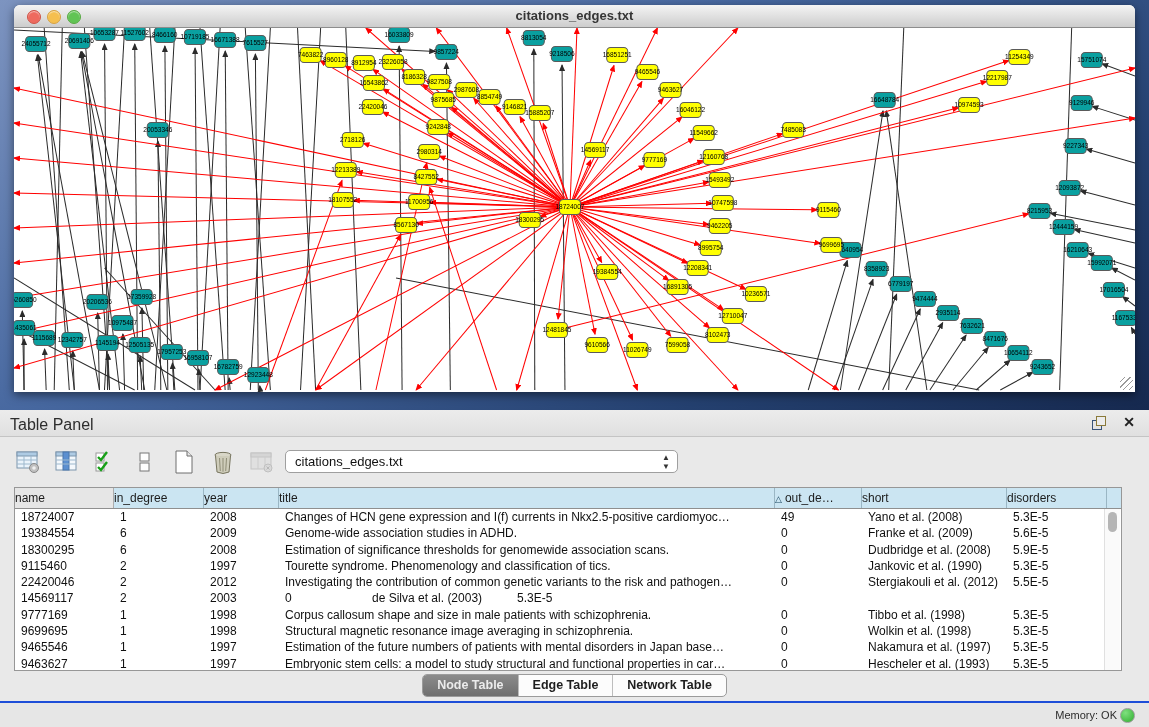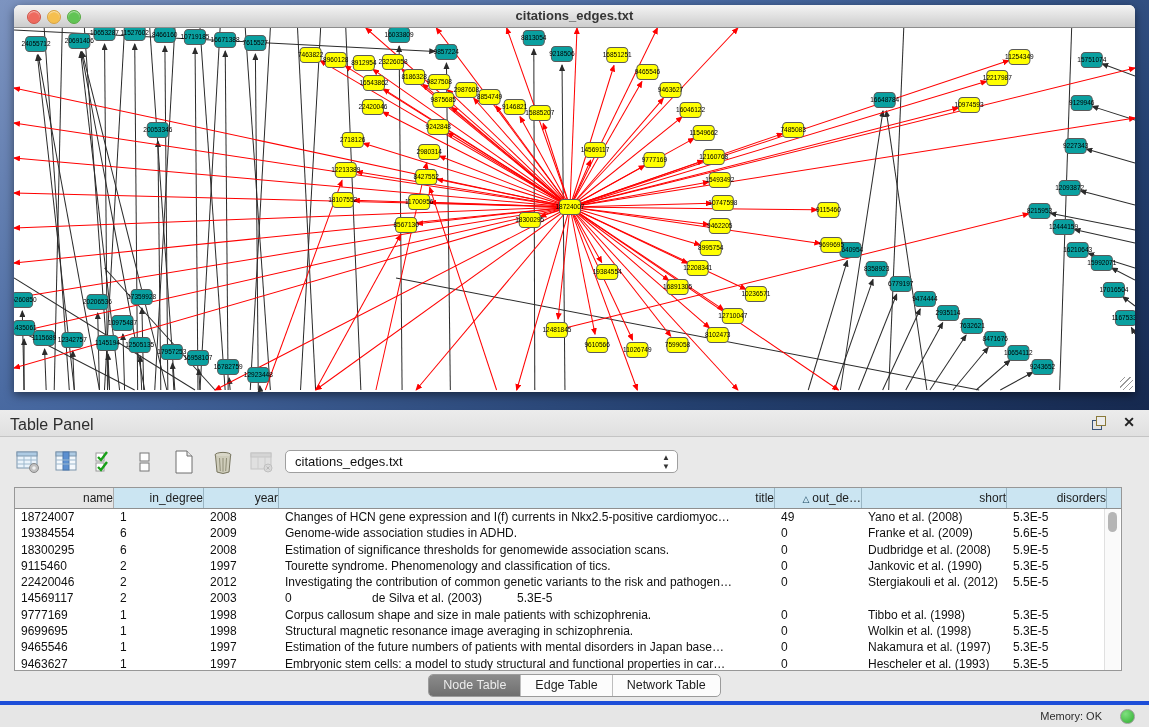--- a/index.html
+++ b/index.html
@@ -40,41 +40,41 @@
   .fx{font-family:"Liberation Serif",serif;font-style:italic;font-weight:bold;font-size:15px;color:#222}
   .dropdown{position:absolute;left:285px;top:450px;width:393px;height:23px;background:#fff;
             border:1px solid #9f9f9f;border-radius:5px;font-size:13px;color:#111;
             display:flex;align-items:center;padding-left:9px;box-sizing:border-box}
   .dd-stepper{position:absolute;right:7px;top:2px;font-size:8px;line-height:9px;color:#333;text-align:center}
 
   
   .tablebox{position:absolute;left:14px;top:487px;width:1108px;height:184px;
             background:#fff;border:1px solid #979797;box-sizing:border-box;overflow:hidden}
   .thead{display:flex;height:20px;border-bottom:1px solid #8f8f8f;background:#cbe5f2}
-  .th{font-size:12px;color:#1c1c1c;text-align:right;line-height:20px;
+  .th{font-size:12px;color:#1c1c1c;text-align:left;line-height:20px;
       border-right:1px solid #9ab6c4;box-sizing:border-box;background:#cbe5f2;
       white-space:nowrap;overflow:hidden}
   .th.gray{background:#e6e6e6;border-right:1px solid #adadad}
   .sortmark{font-size:9px;color:#18455e;margin-right:3px}
   .trow{display:flex;height:16.3px;font-size:12px;color:#101010;background:#fff}
   .td{padding-left:6px;white-space:nowrap;overflow:hidden;box-sizing:border-box;line-height:16.3px}
   .c0{width:99px}.c1{width:90px}.c2{width:75px}.c3{width:496px}.c4{width:87px}.c5{width:145px}.c6{width:100px}
   .vscroll{position:absolute;right:1px;top:21px;width:15px;height:161px;background:#fafafa;border-left:1px solid #e0e0e0}
   .vthumb{position:absolute;left:2.5px;top:3px;width:9px;height:20px;border-radius:5px;background:#b5b5b5}
 
   
   .tabsrow{position:absolute;left:0;top:674px;width:1149px;display:flex;justify-content:center}
   .segment{display:flex;height:21px;border:1px solid #9b9b9b;border-radius:5px;overflow:hidden;background:#fcfcfc}
-  .seg{font-size:12.5px;font-weight:normal;padding:0 14px;line-height:21px;color:#1e1e1e;border-right:1px solid #bdbdbd}
+  .seg{font-size:12.5px;font-weight:bold;padding:0 14px;line-height:21px;color:#1e1e1e;border-right:1px solid #bdbdbd}
   .seg:last-child{border-right:none}
   .seg.active{background:linear-gradient(#8b8b8b,#6f6f6f);color:#ececec}
 
   
   .footer{position:absolute;left:0;top:701px;width:1149px;height:26px;background:#e6e6e6;
-          border-top:4px solid #1d4ed8;display:flex;align-items:center;justify-content:flex-end;gap:18px;padding-right:14px;box-sizing:border-box}
+          border-top:2px solid #1d4ed8;display:flex;align-items:center;justify-content:flex-end;gap:3px;padding-right:14px;box-sizing:border-box}
   .mem{font-size:11px;color:#2d2d2d}
   .memdot{width:13px;height:13px;border-radius:50%;background:radial-gradient(circle at 35% 30%,#7fe07f,#2fae2f);border:1px solid #9a9a9a}
 
   
   .icon-svg{display:block}
 </style>
 </head>
 <body>
 
 <div class="desktop">

